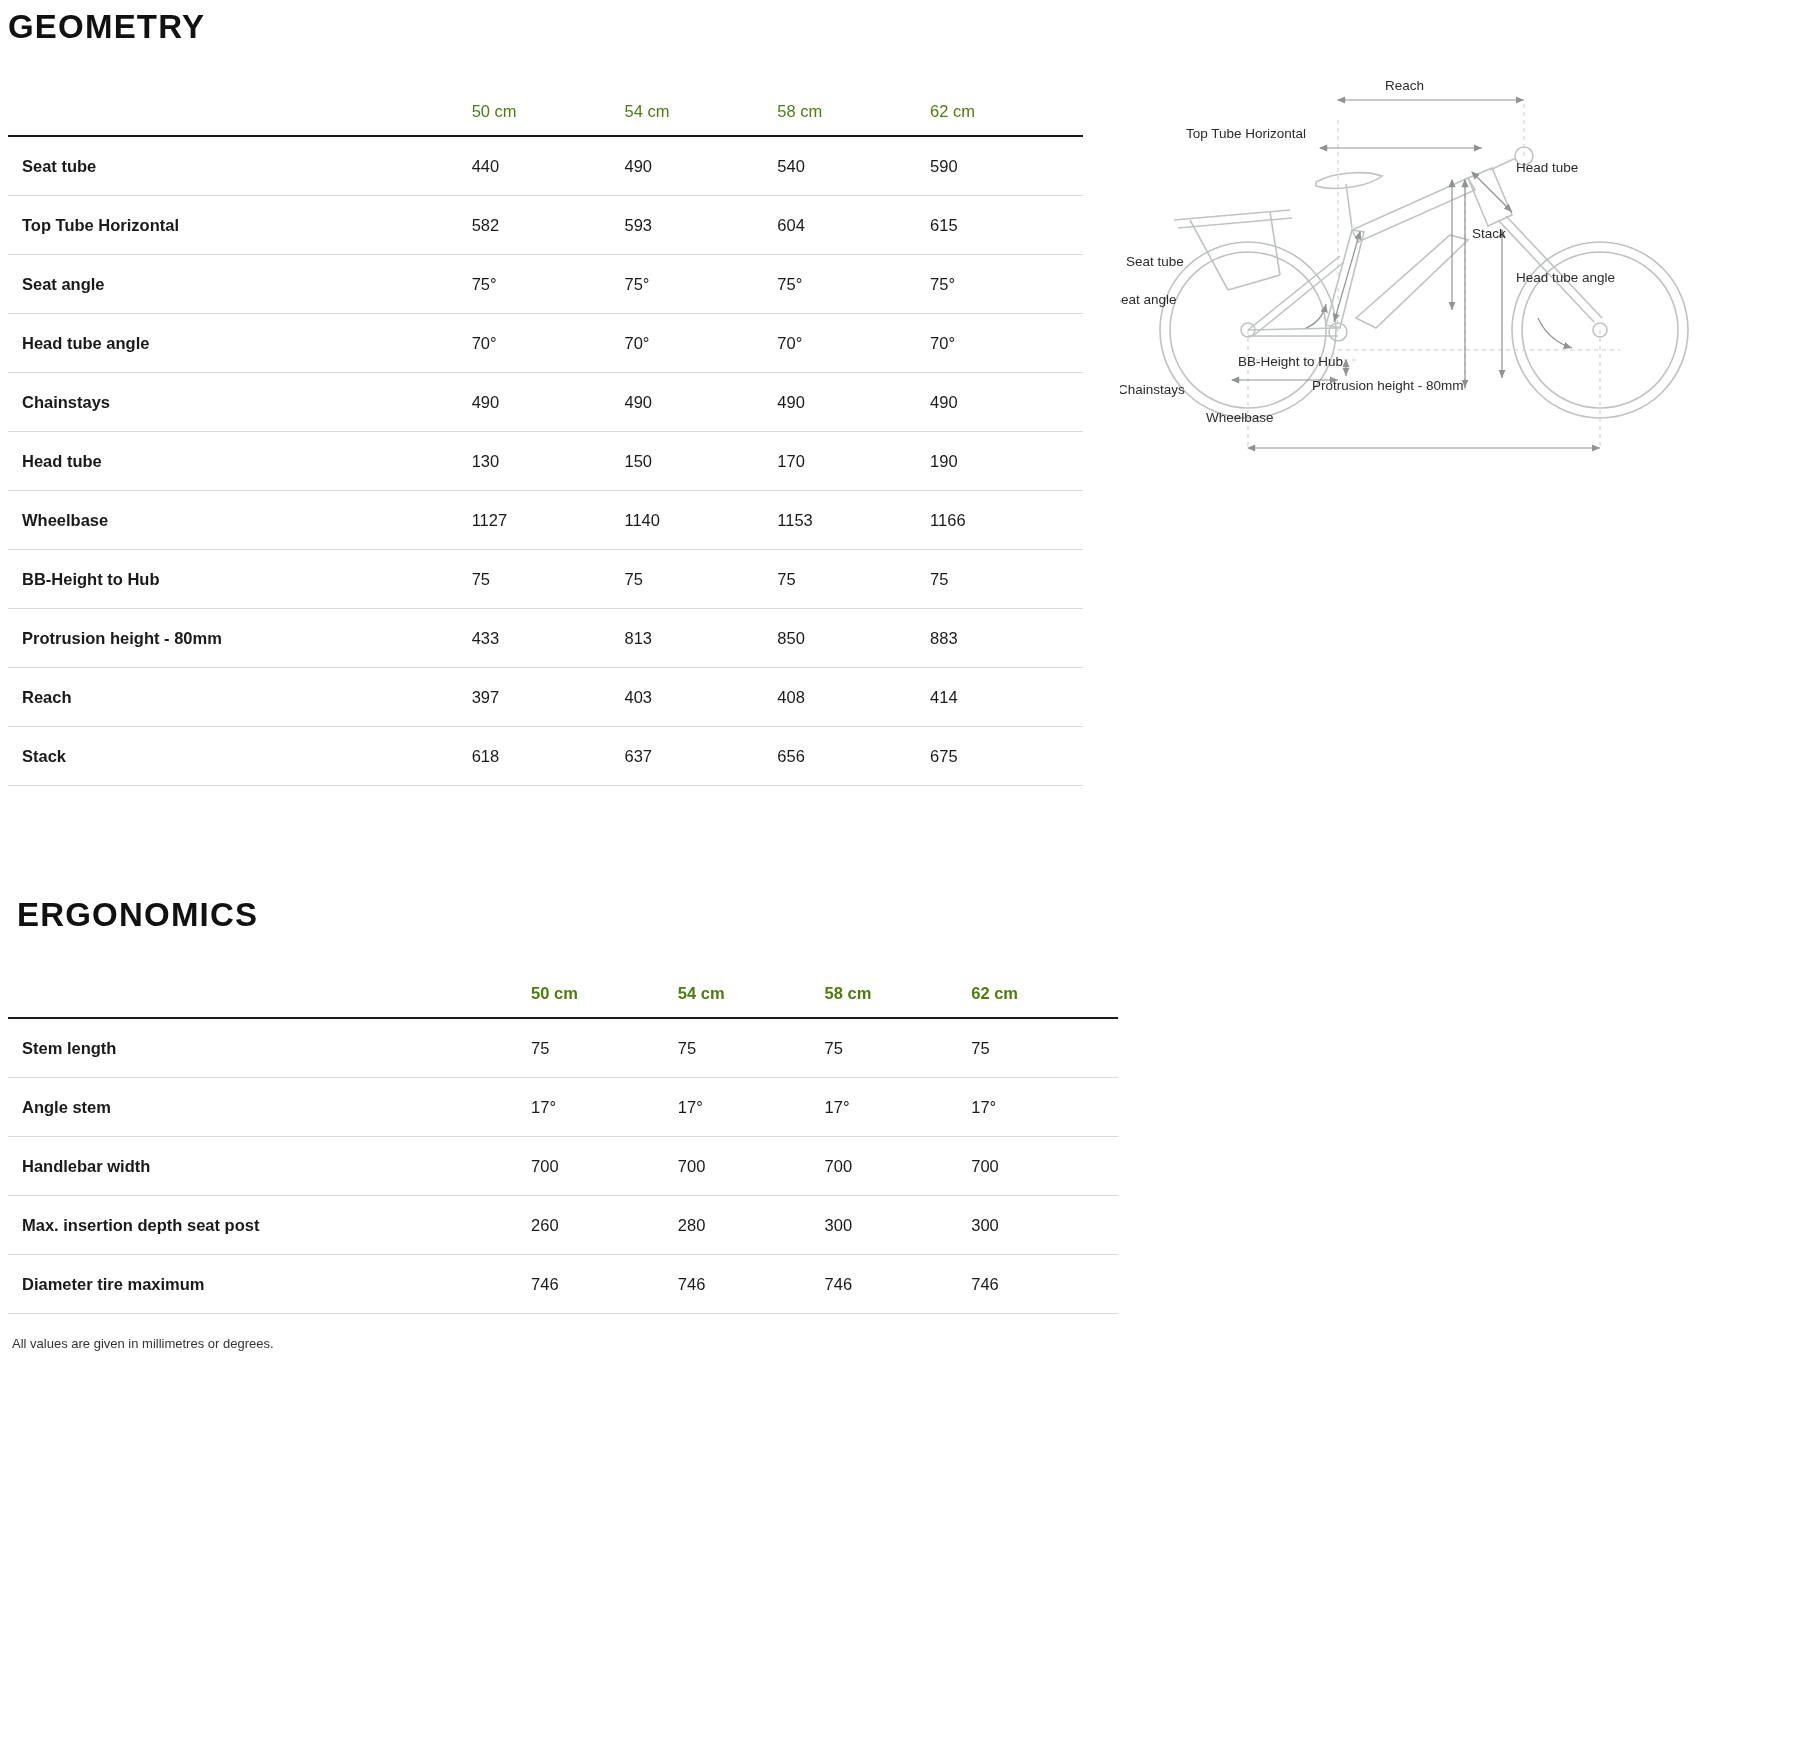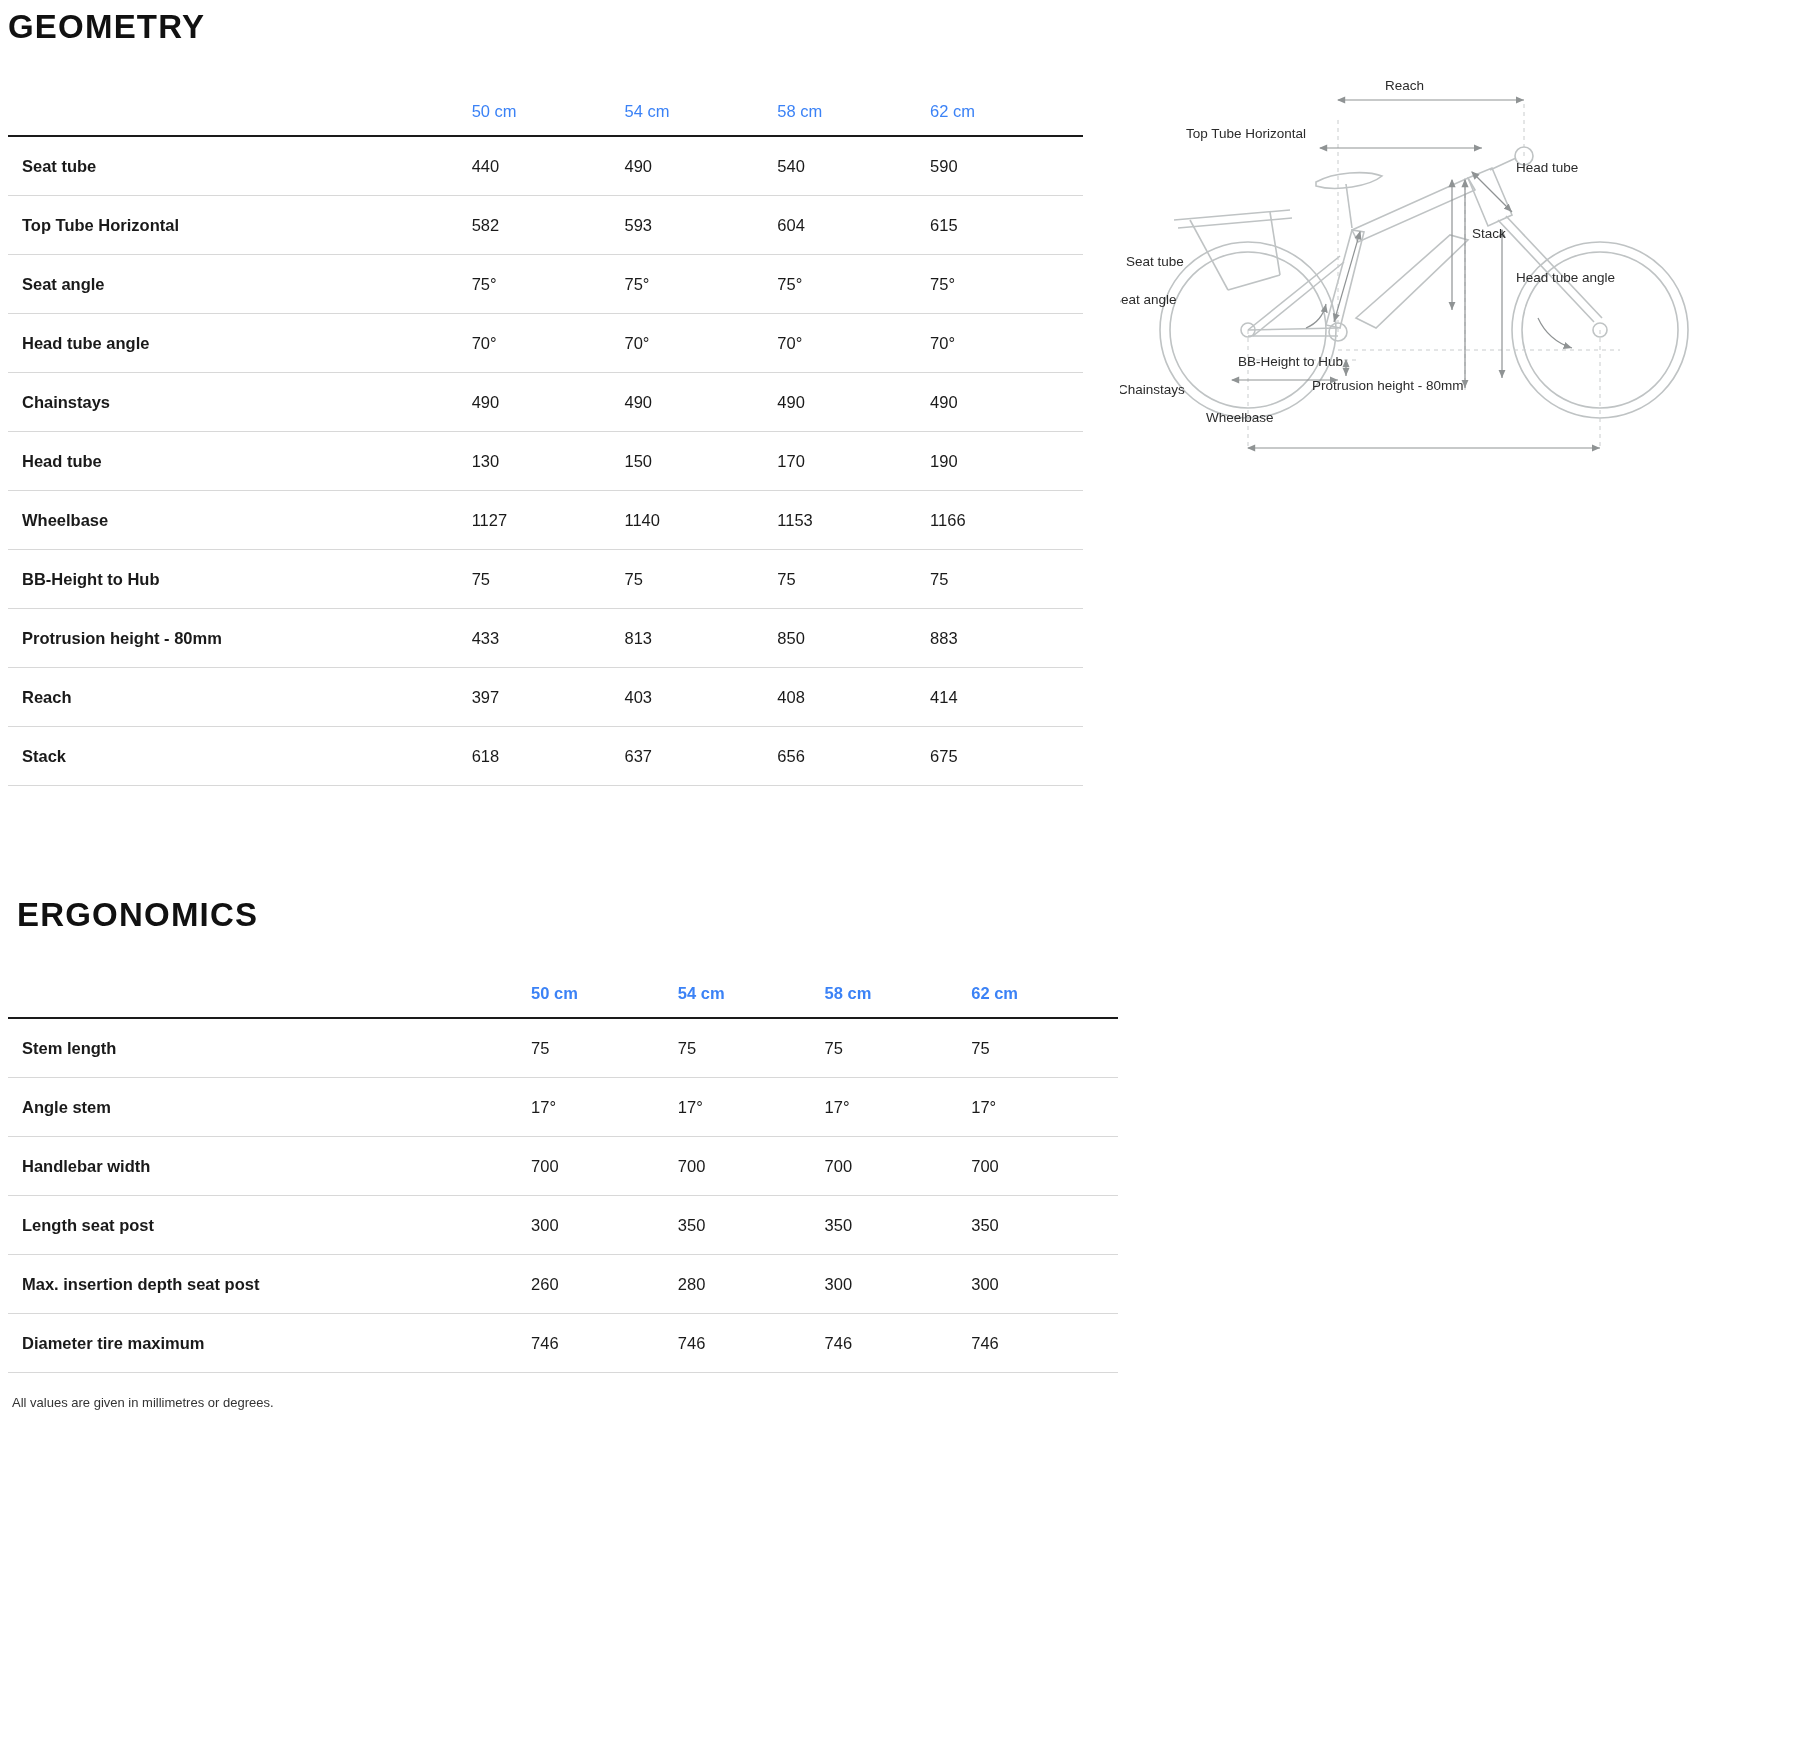--- a/index.html
+++ b/index.html
@@ -43,21 +43,21 @@
     margin: 56px 0 0 8px;
   }
   .erg-table {
     width: 1110px;
     margin: 50px 0 0 8px;
   }
   thead th {
     font-weight: normal;
     text-align: left;
     padding: 0 0 14px 0;
-    color: #3b82f6;
+    color: #4d7c0f;
     font-size: 16.5px;
   }
   .erg-table thead th { font-weight: bold; }
   thead tr {
     border-bottom: 2px solid #1a1a1a;
   }
   tbody tr {
     border-bottom: 1px solid #d8d8d8;
   }
   tbody td {
@@ -232,27 +232,20 @@
         <td>17°</td>
         <td>17°</td>
         <td>17°</td>
       </tr>
       <tr>
         <td class="label">Handlebar width</td>
         <td>700</td>
         <td>700</td>
         <td>700</td>
         <td>700</td>
-      </tr>
-      <tr>
-        <td class="label">Length seat post</td>
-        <td>300</td>
-        <td>350</td>
-        <td>350</td>
-        <td>350</td>
       </tr>
       <tr>
         <td class="label">Max. insertion depth seat post</td>
         <td>260</td>
         <td>280</td>
         <td>300</td>
         <td>300</td>
       </tr>
       <tr>
         <td class="label">Diameter tire maximum</td>

